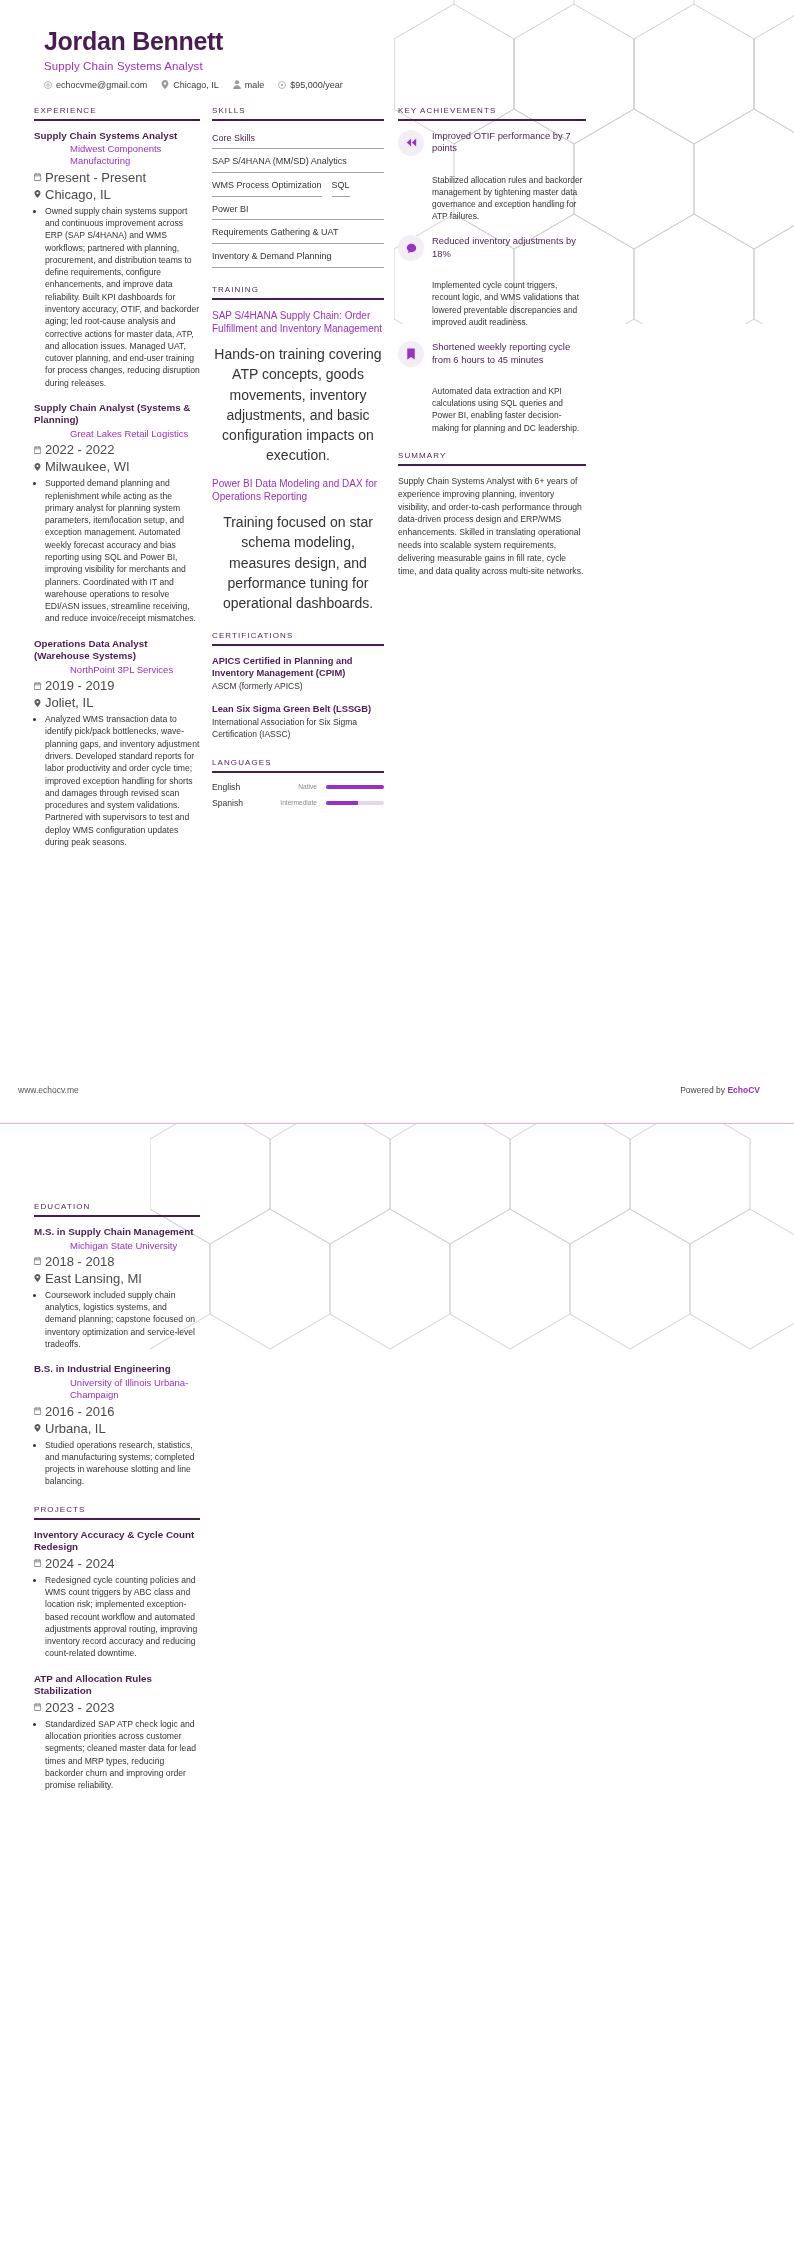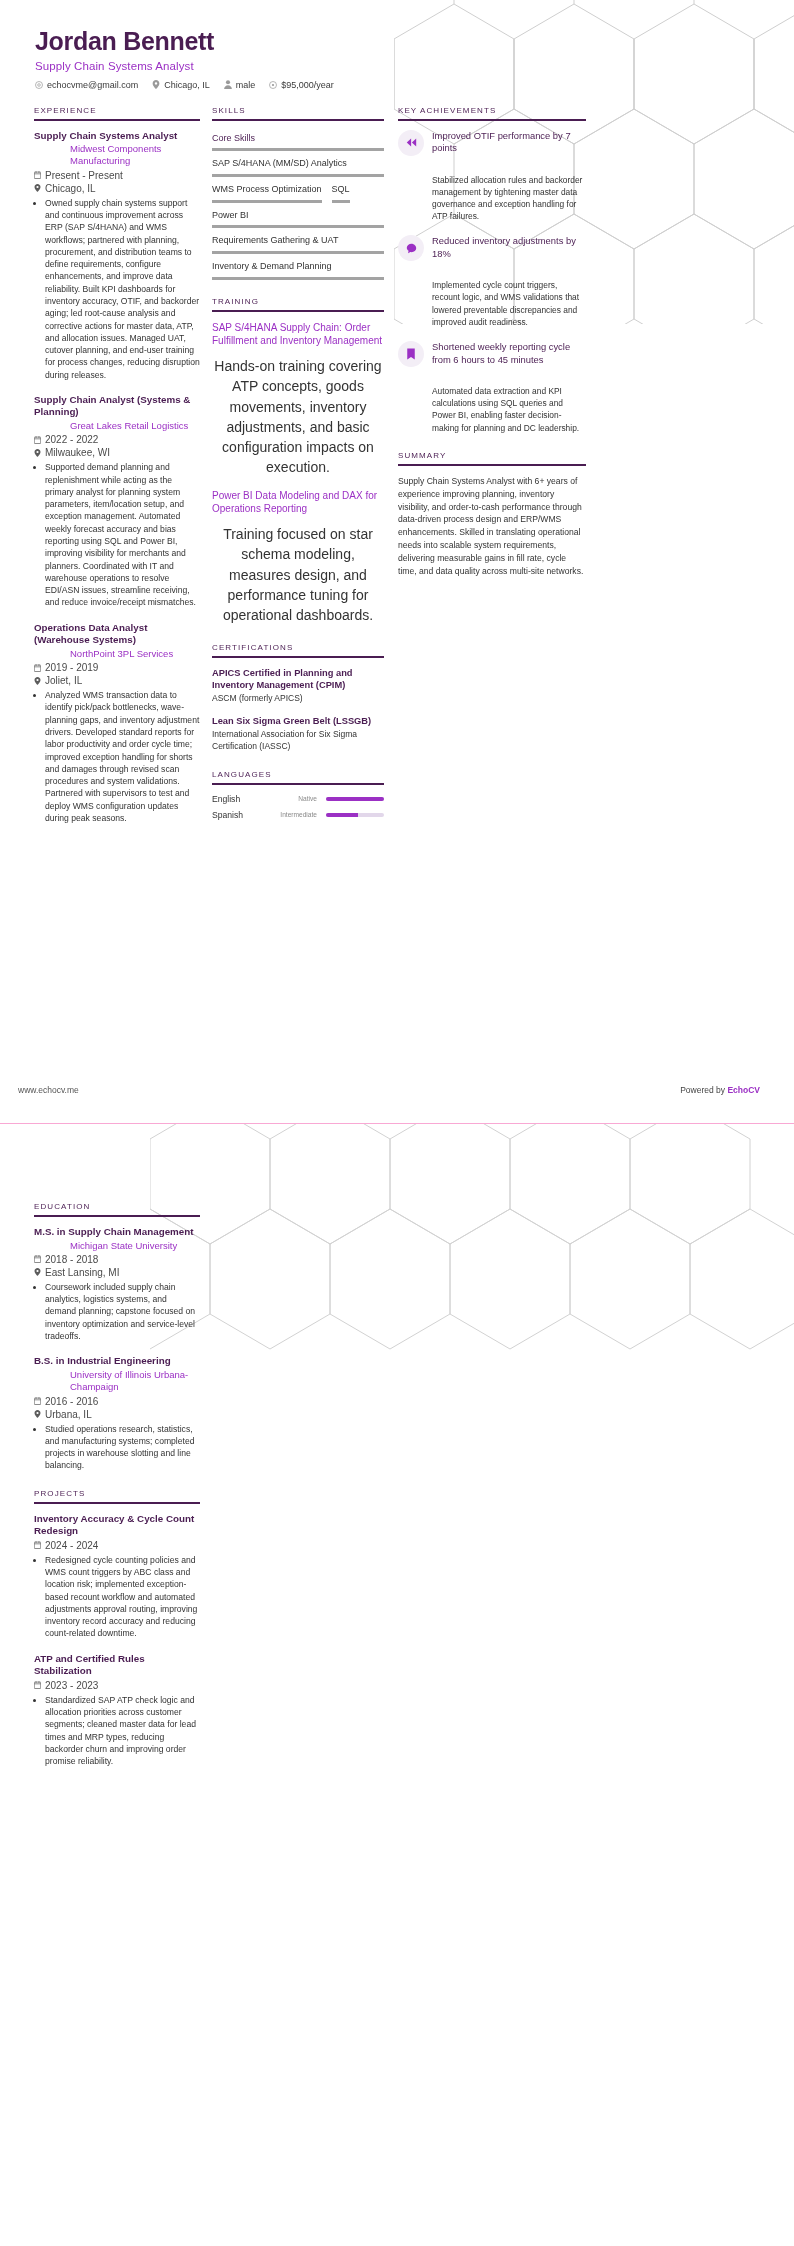--- a/index.html
+++ b/index.html
@@ -23,21 +23,21 @@
     opacity: 1;
   }
   .bg-pattern svg { display: block; }
 
   
   .page1 { height: 1123px; }
   .page2 { height: 1442px; border-top: 1px solid #f9a8d4; }
 
   .content { position: relative; z-index: 2; }
 
-  .header { padding: 28px 34px 0 35px; }
+  .header { padding: 28px 34px 0 44px; }
   .name {
     font-size: 25px;
     font-weight: bold;
     color: #4a1d52;
     letter-spacing: -0.3px;
     line-height: 1.1;
   }
   .job-title {
     font-size: 11.5px;
     color: #9b30c4;
@@ -92,21 +92,21 @@
     font-size: 9.5px;
     color: #9b30c4;
     line-height: 1.3;
     margin-top: 1px;
     padding-left: 36px;
   }
   .meta-line {
     display: flex;
     align-items: center;
     gap: 4px;
-    font-size: 10px;
+    font-size: 13px;
     color: #4a4a4a;
     margin-top: 2px;
   }
   .meta-line .ic { color: #5c5c5c; display: inline-flex; }
   .meta-line .ic svg { display: block; }
   .bullets { margin-top: 3px; padding-left: 11px; }
   .bullets li {
     font-size: 8.6px;
     line-height: 1.43;
     color: #333333;
@@ -114,21 +114,21 @@
   }
   .bullets li::marker { color: #333; }
 
   
   .skill-list { }
   .skill-row { display: flex; flex-wrap: wrap; gap: 0 10px; }
   .skill {
     font-size: 9px;
     color: #4a1d52;
     padding: 3px 0 4px 0;
-    border-bottom: 3px solid #a3a3a3;
+    border-bottom: 1px solid #a3a3a3;
     margin-bottom: 4px;
     line-height: 1.3;
   }
   .skill.normal { color: #333333; }
   .skill.inline { display: inline-block; }
 
   
   .train-entry { margin-bottom: 11px; }
   .train-title {
     font-size: 10px;
@@ -611,21 +611,21 @@
                   </svg>
                 </span>
               <span>2024 - 2024</span>
             </div>
             <ul class="bullets">
               <li>Redesigned cycle counting policies and WMS count triggers by ABC class and location risk; implemented exception-based recount workflow and automated adjustments approval routing, improving inventory record accuracy and reducing count-related downtime.</li>
             </ul>
           </div>
 
           <div class="entry">
-            <div class="entry-title">ATP and Certified Rules Stabilization</div>
+            <div class="entry-title">ATP and Allocation Rules Stabilization</div>
             <div class="meta-line">
               <span class="ic">
                   <svg width="7" height="8" viewBox="0 0 12 13">
                     <rect x="0.5" y="1.5" width="11" height="11" rx="1" fill="none" stroke="#5c5c5c" stroke-width="1.2"></rect>
                     <path d="M0.5 4.5h11" stroke="#5c5c5c" stroke-width="1.2"></path>
                     <path d="M3.5 0v3M8.5 0v3" stroke="#5c5c5c" stroke-width="1.2"></path>
                   </svg>
                 </span>
               <span>2023 - 2023</span>
             </div>

